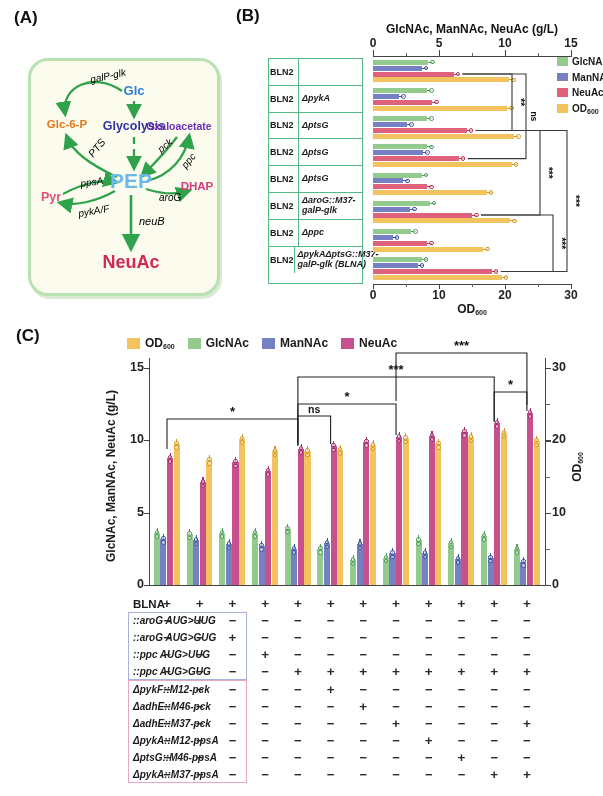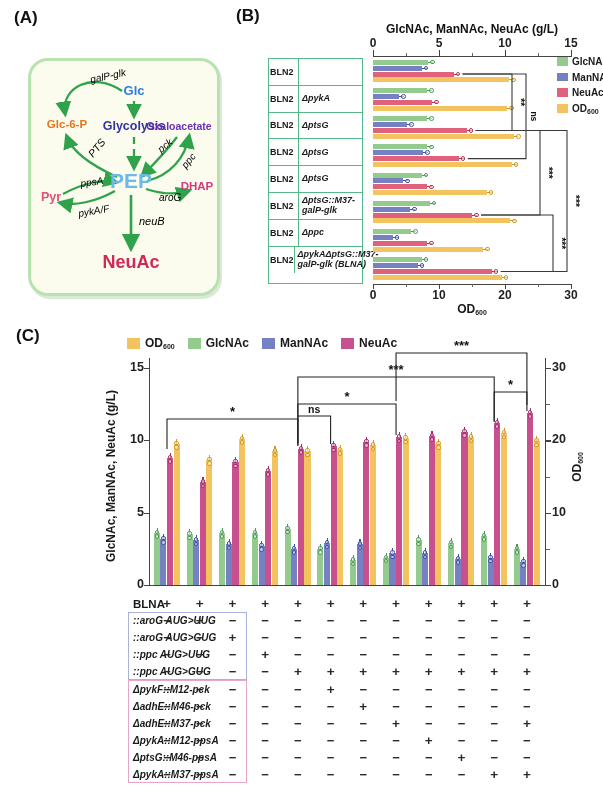--- a/index.html
+++ b/index.html
@@ -103,21 +103,21 @@
       <div class="pb-row" style="height: 26.8px;">
         <div class="pb-strain">BLN2</div>
         <div class="pb-geno">ΔptsG</div>
       </div>
       <div class="pb-row" style="height: 26.8px;">
         <div class="pb-strain">BLN2</div>
         <div class="pb-geno">ΔptsG</div>
       </div>
       <div class="pb-row" style="height: 26.8px;">
         <div class="pb-strain">BLN2</div>
-        <div class="pb-geno">ΔptsG::M37-galP-glk</div>
+        <div class="pb-geno">ΔaroG::M37-galP-glk</div>
       </div>
       <div class="pb-row" style="height: 26.8px;">
         <div class="pb-strain">BLN2</div>
         <div class="pb-geno">Δppc</div>
       </div>
       <div class="pb-row" style="height: 26.8px;">
         <div class="pb-strain">BLN2</div>
         <div class="pb-geno">ΔpykAΔptsG::M37-galP-glk (BLNA)</div>
       </div>
     </div>

